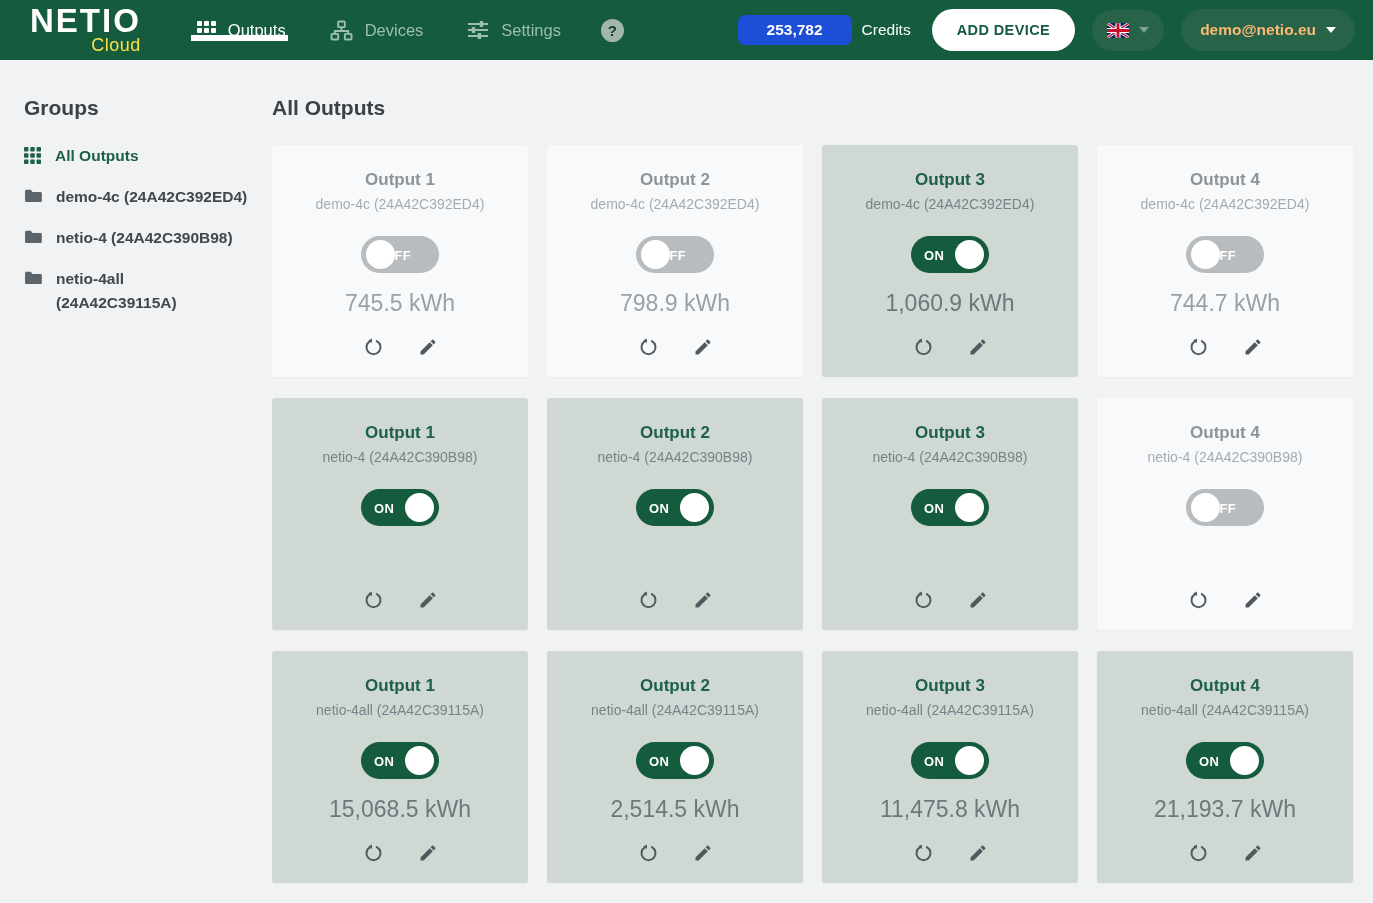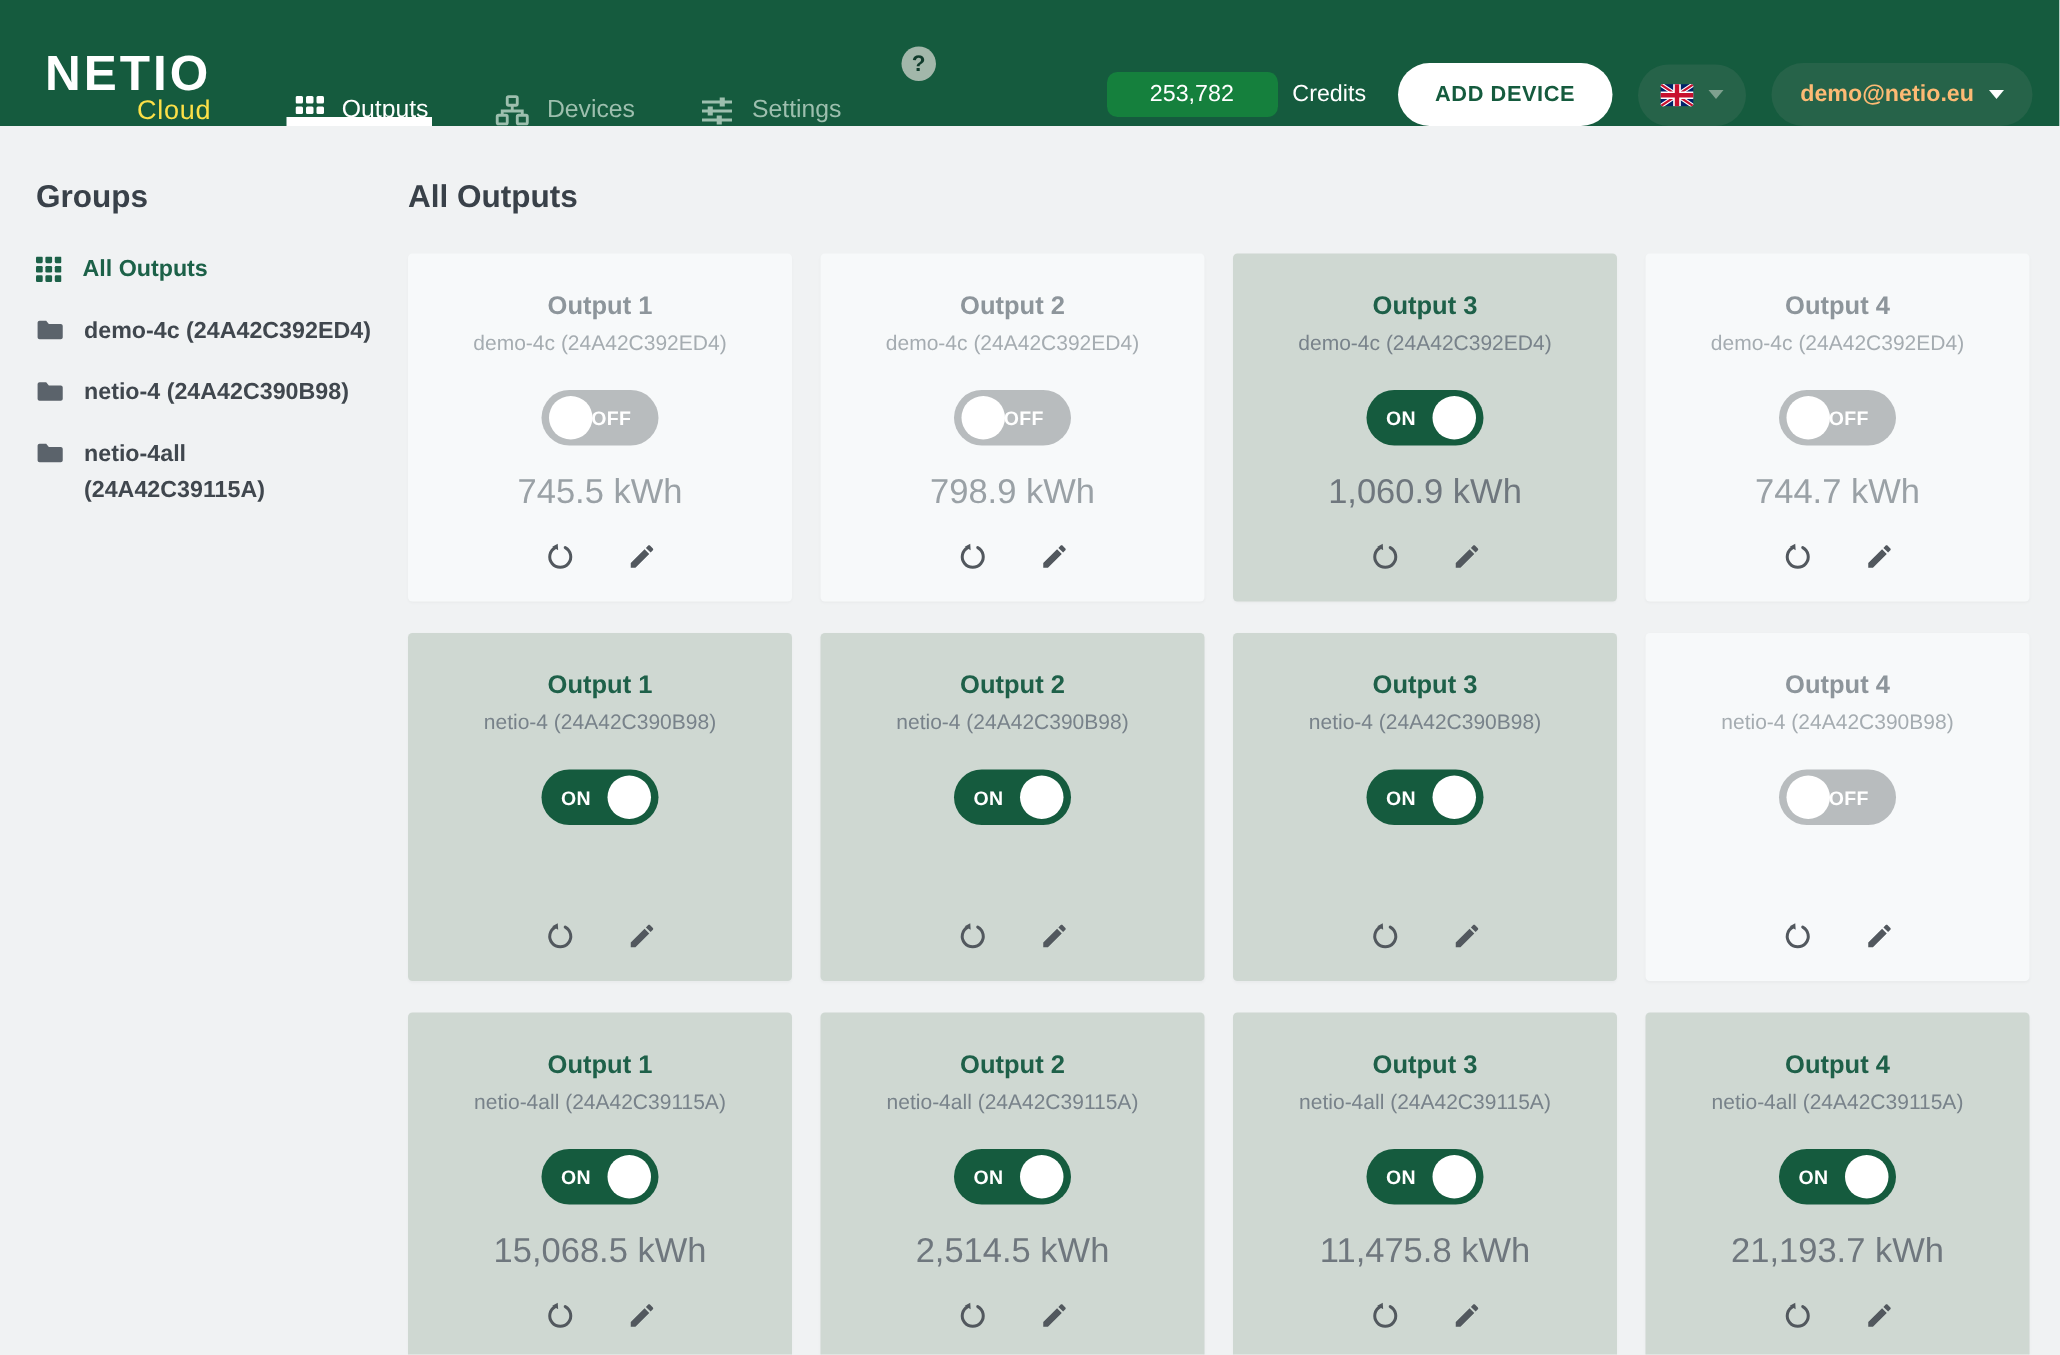--- a/index.html
+++ b/index.html
@@ -1,32 +1,32 @@
 <!DOCTYPE html>
 <html><head>
 <meta charset="utf-8">
 <style>
   * { margin:0; padding:0; box-sizing:border-box; }
   html,body { width:1373px; height:903px; overflow:hidden; }
   body { font-family:"Liberation Sans", sans-serif; background:#f0f2f3; color:#3a4249; }
 
   
-  .navbar { height:84px; background:#155b3e; display:flex; align-items:flex-end; padding:0 18px 0 30px; position:relative; }
+  .navbar { height:60px; background:#155b3e; display:flex; align-items:center; padding:0 18px 0 30px; position:relative; }
   .brand { display:flex; flex-direction:column; justify-content:center; margin-right:56px; cursor:default; }
   .brand-main { color:#fff; font-size:33px; font-weight:bold; letter-spacing:2px; line-height:1; }
   .brand-sub { color:#fde047; font-size:18px; text-align:right; margin-top:-2px; letter-spacing:.5px; }
   .tabs { display:flex; align-items:stretch; gap:44px; }
   .tab { display:flex; align-items:center; gap:12px; color:#9dbfae; font-size:16.5px; position:relative; cursor:pointer; text-decoration:none; }
   .tab .ticon { display:flex; align-items:center; }
   .tab.active { color:#fff; }
   .tab.active::after { content:""; position:absolute; left:-6px; right:-2px; bottom:0; height:6px; background:#fff; }
   .help { margin-left:40px; align-self:center; width:23px; height:23px; border-radius:50%; background:#a2b7aa; color:#103c2c; font-size:15px; font-weight:bold; display:flex; align-items:center; justify-content:center; cursor:pointer; }
   .nav-right { margin-left:auto; display:flex; align-items:center; gap:17px; }
   .credits { display:flex; align-items:center; color:#fff; font-size:15.5px; }
-  .credits-pill { background:#15803d; border-radius:7px; padding:6px 29px; }
+  .credits-pill { background:#1d4ed8; border-radius:7px; padding:6px 29px;font-weight:bold; }
   .credits-label { margin-left:10px; }
   .add-device { border:none; background:#fff; color:#155b3e; font-family:inherit; font-weight:bold; font-size:14.5px; letter-spacing:.4px; padding:13px 25px; border-radius:22px; cursor:pointer; margin-left:4px; }
   .pill { background:#266349; border-radius:22px; display:flex; align-items:center; cursor:pointer; }
   .lang { padding:13px 15px; gap:10px; }
   .lang svg { border-radius:2px; display:block; }
   .account { padding:12px 19px; gap:10px; color:#fdba74; font-weight:bold; font-size:15.5px; }
   .caret { width:0; height:0; border-left:5px solid transparent; border-right:5px solid transparent; border-top:6px solid #7fa18f; }
   .caret.white { border-top-color:#fff; }
 
   
@@ -53,21 +53,21 @@
   .card.on .energy { color:#6f777e; }
 
   
   .toggle { position:relative; width:78px; height:37px; border-radius:19px; margin-top:24px; cursor:pointer; flex:0 0 auto; }
   .toggle.off { background:#b8bcbe; }
   .toggle.on  { background:#155b3e; }
   .knob { position:absolute; top:4px; width:29px; height:29px; border-radius:50%; background:#fff; }
   .toggle.off .knob { left:5px; }
   .toggle.on  .knob { right:5px; }
   .tstate { position:absolute; top:50%; transform:translateY(-50%); color:#fff; font-size:13px; font-weight:bold; letter-spacing:.3px; }
-  .toggle.off .tstate { right:18px; }
+  .toggle.off .tstate { right:28px; }
   .toggle.on  .tstate { left:13px; }
 
   .card-actions { margin-top:auto; display:flex; gap:34px; align-items:center; }
   .icon-btn { background:none; border:none; padding:0; cursor:pointer; color:#52585e; display:flex; }
 </style>
 </head>
 <body>
 
 <header class="navbar">
   <div class="brand">

